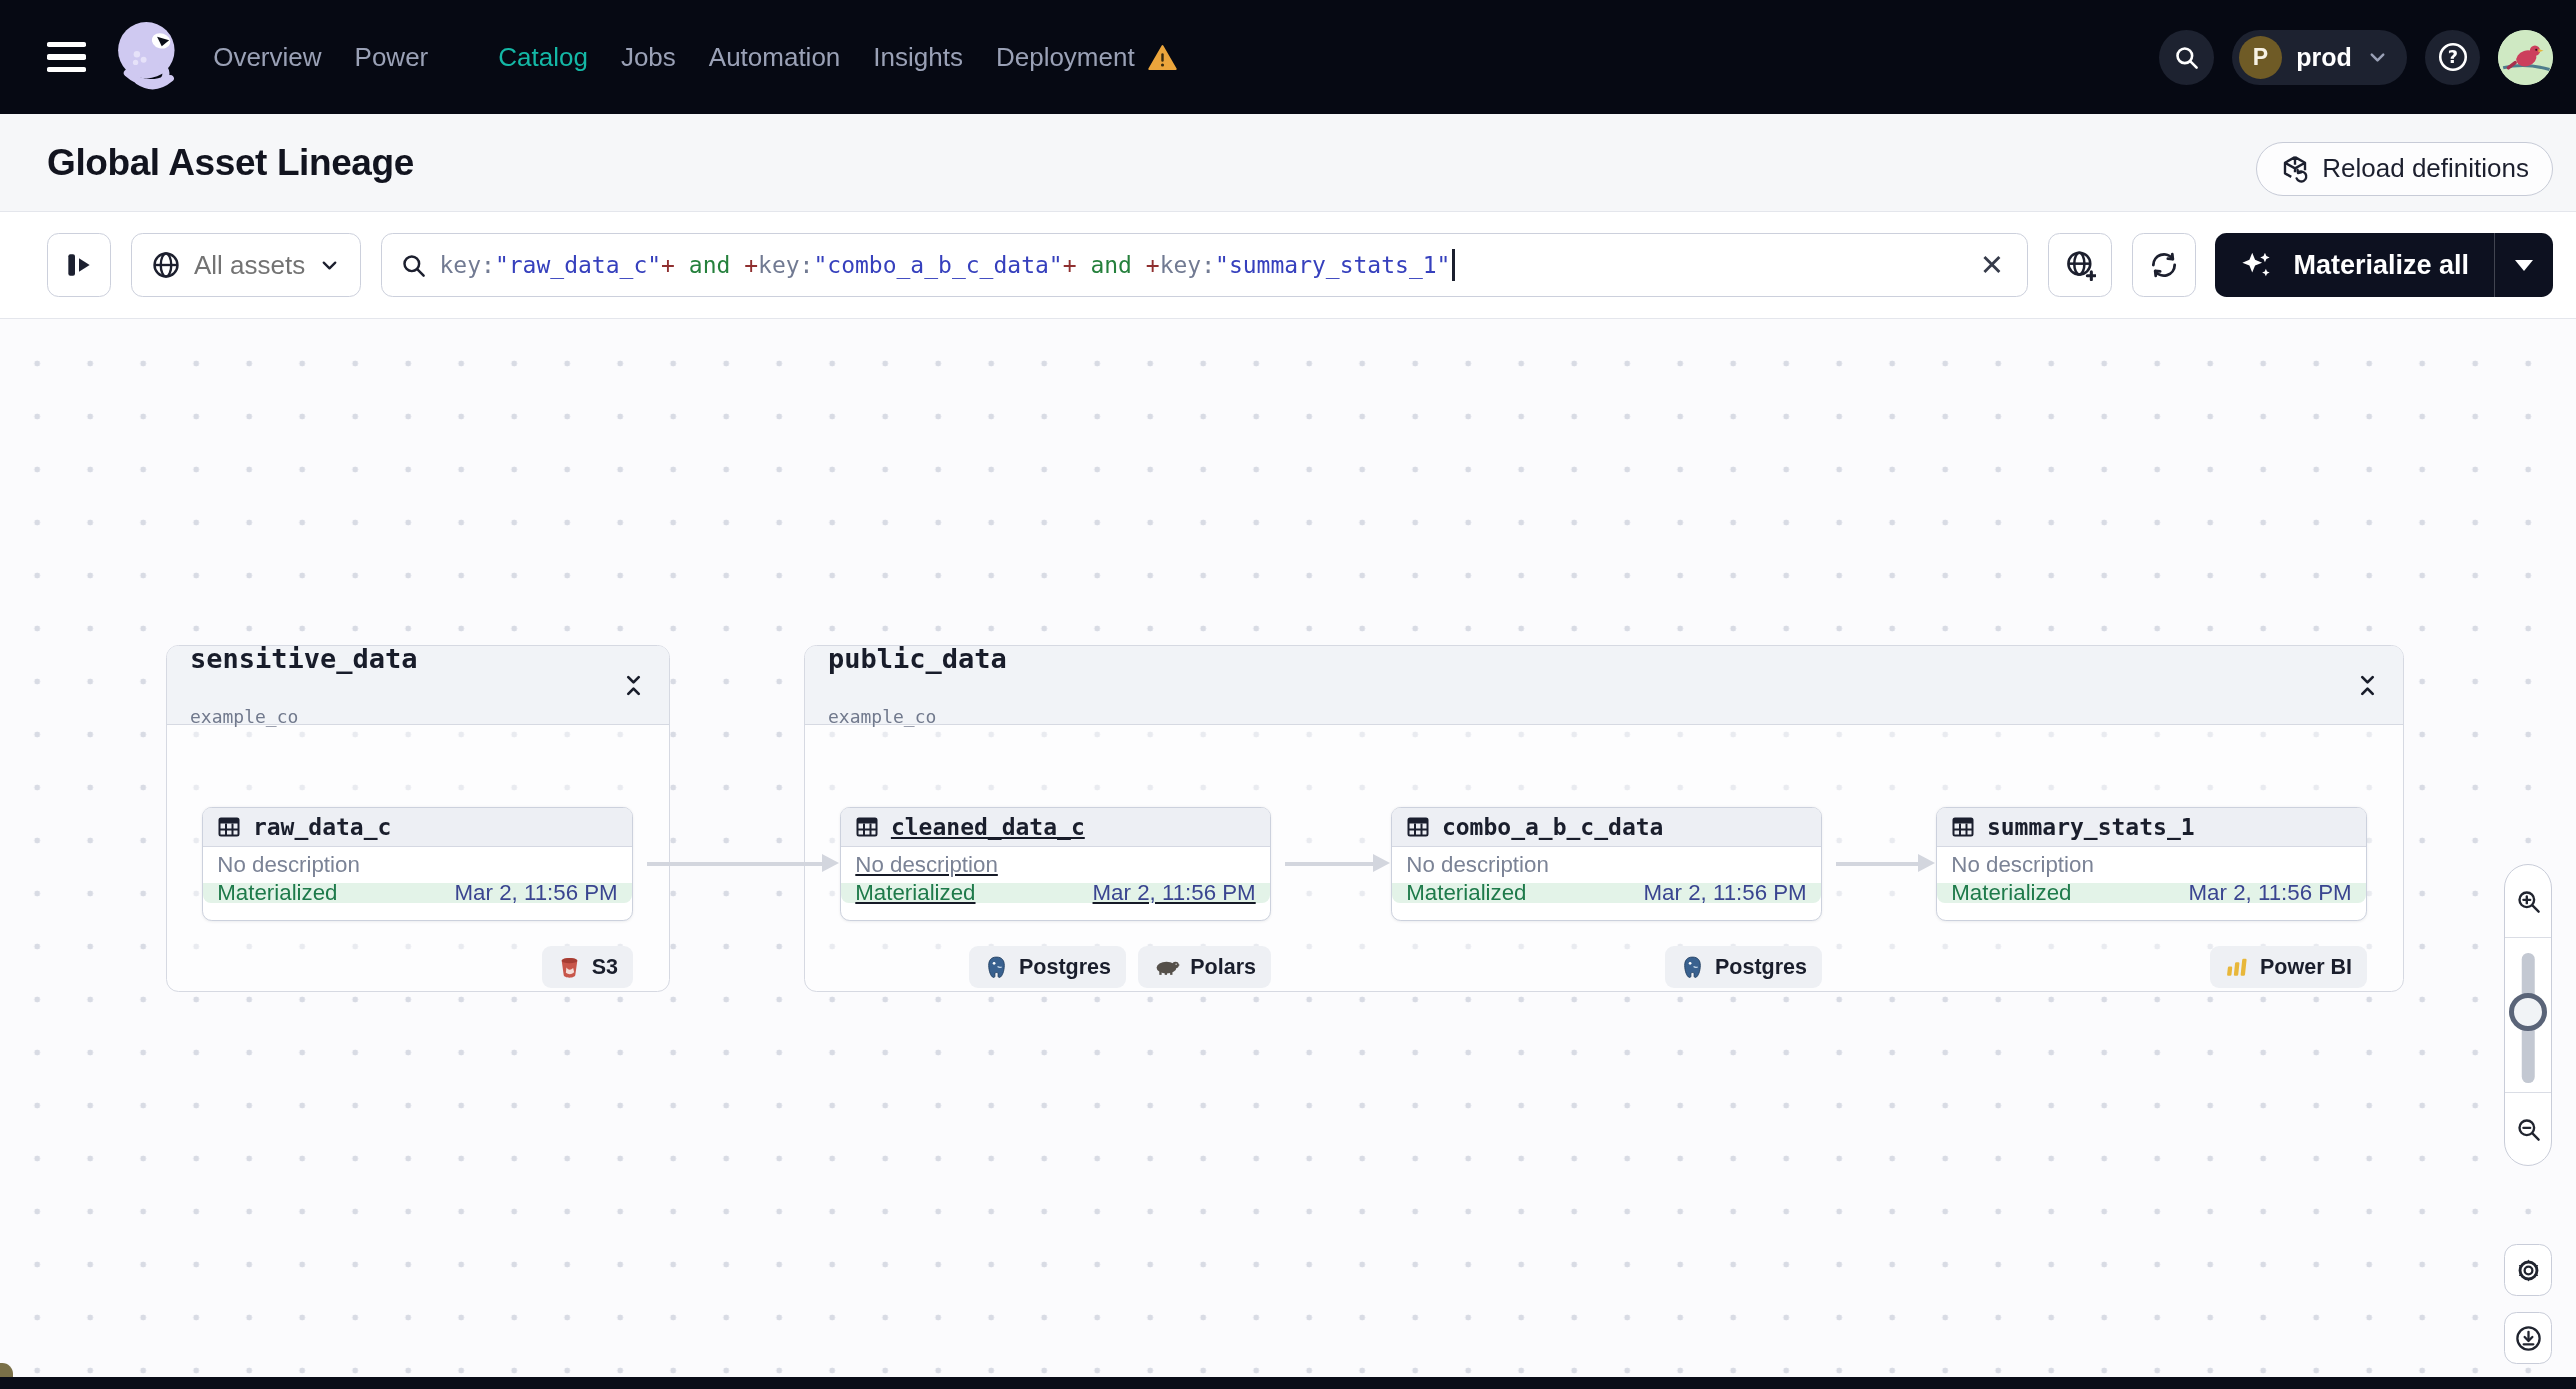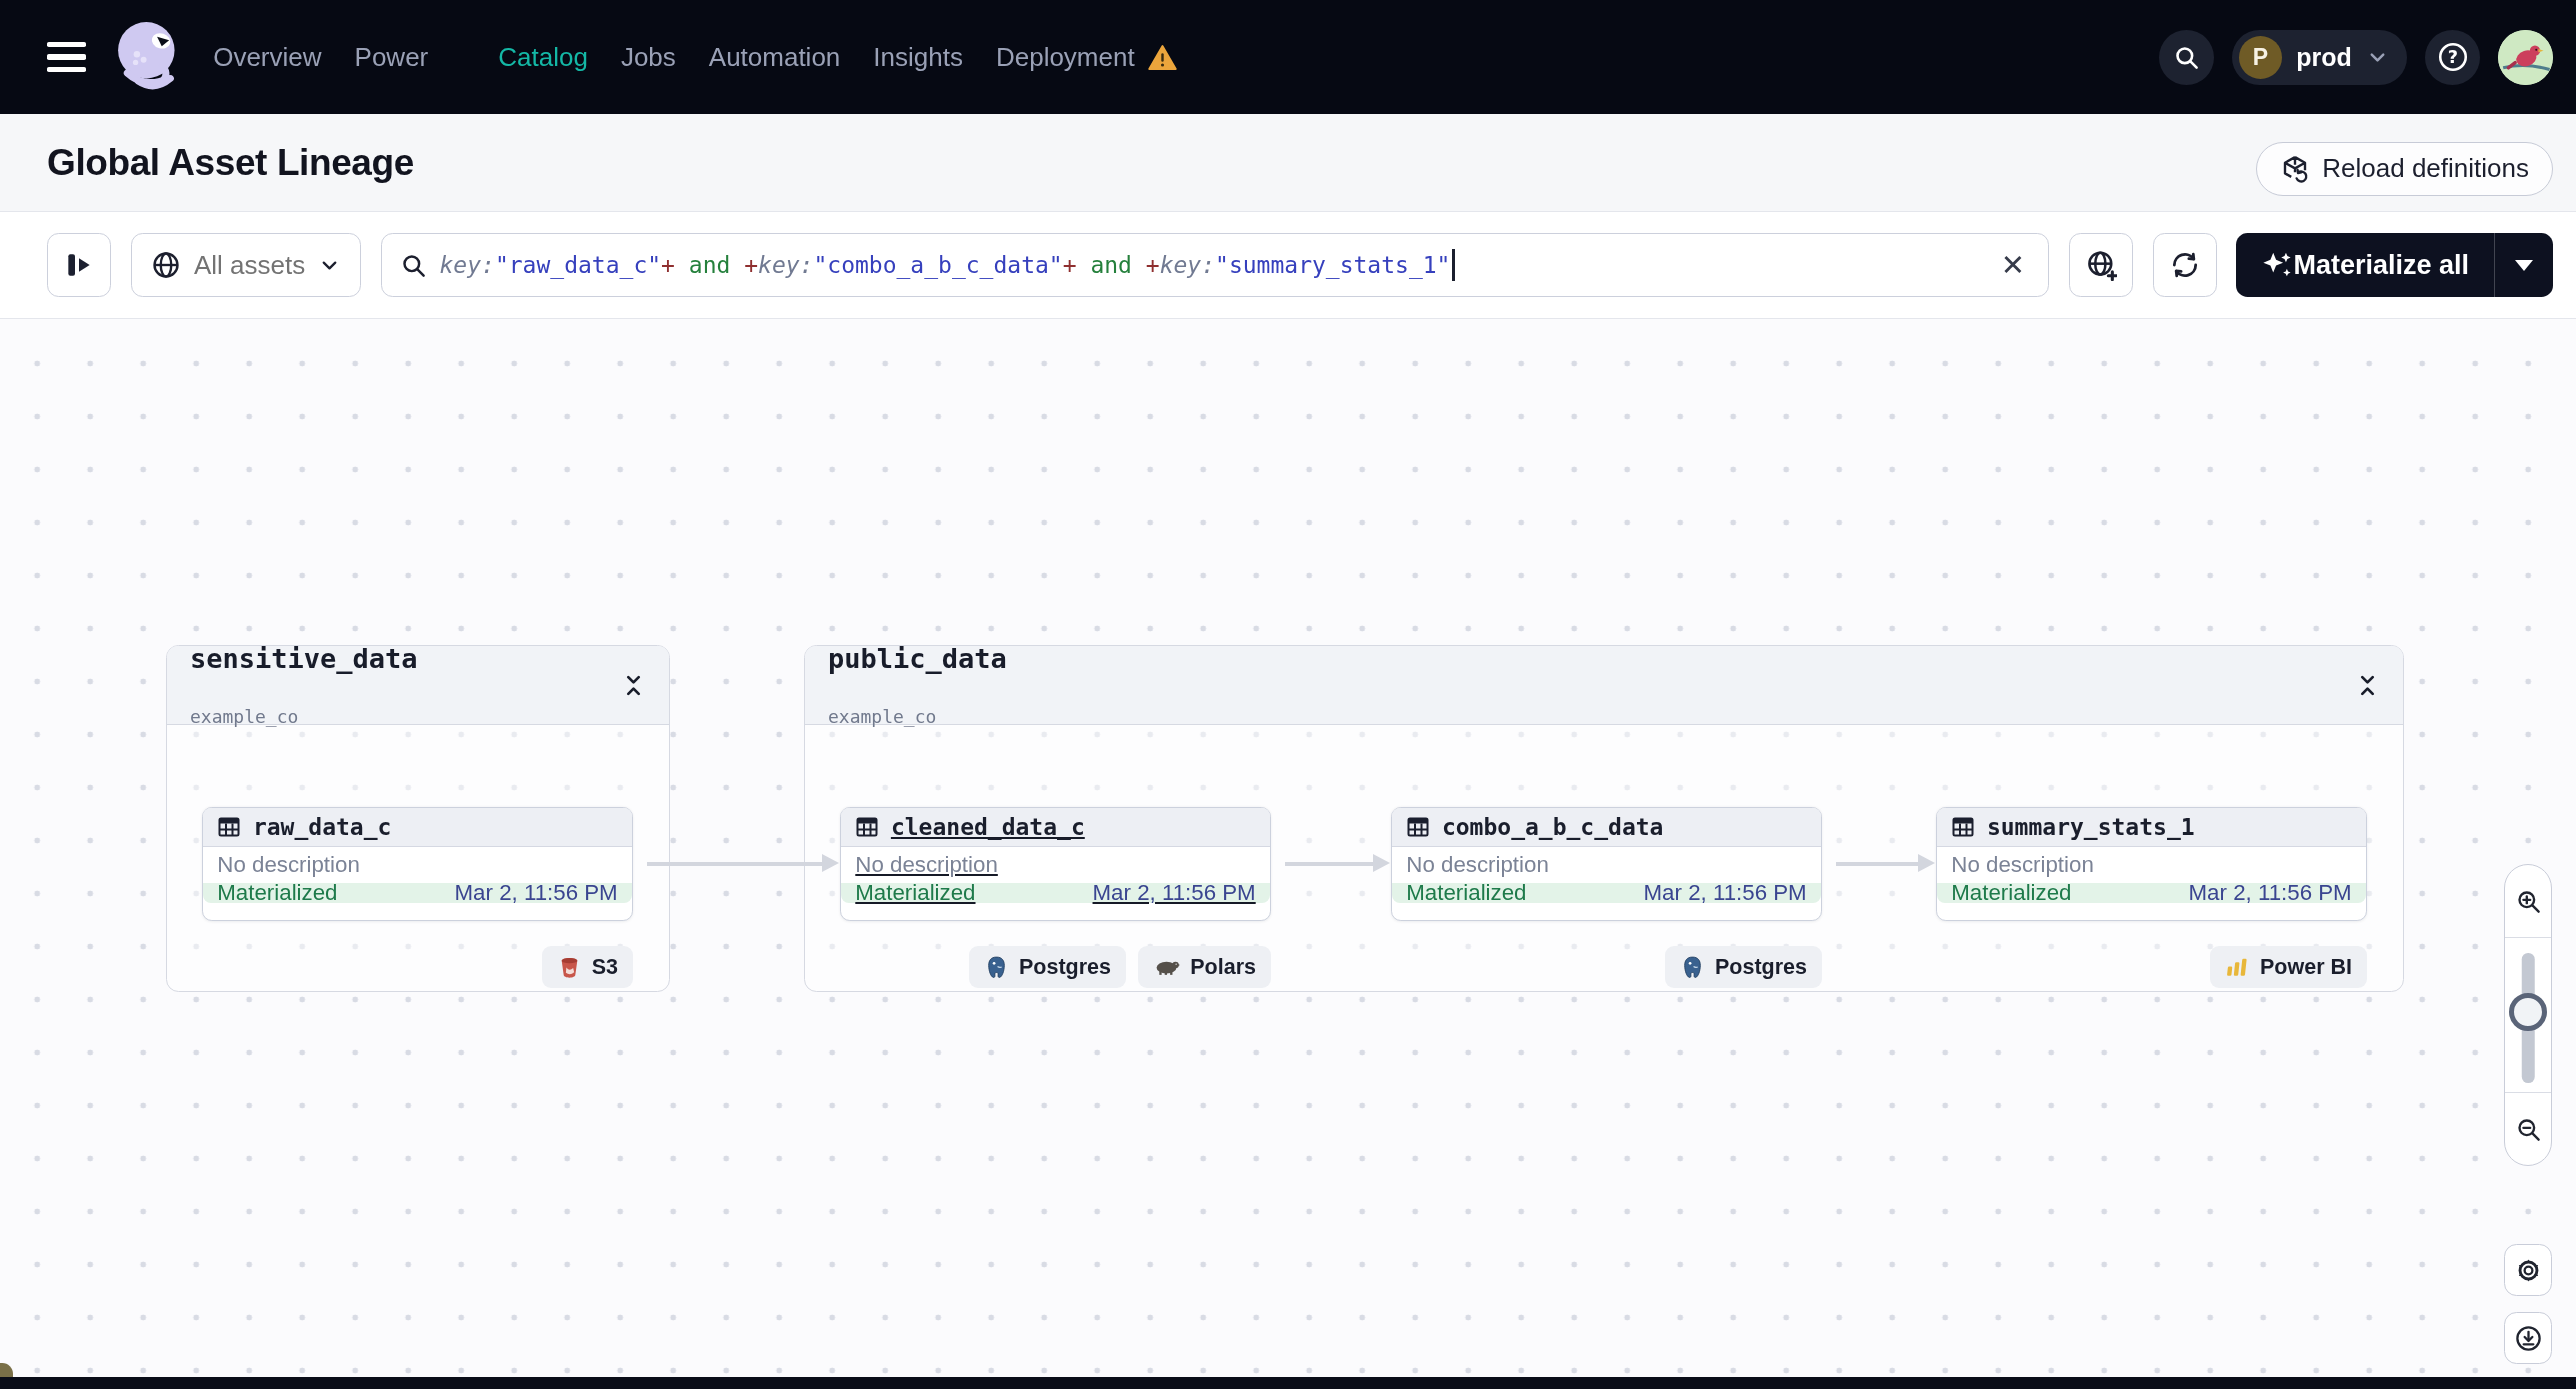--- a/index.html
+++ b/index.html
@@ -28,28 +28,28 @@
   .page-title { font-size:37px; font-weight:650; color:#12141f; letter-spacing:-0.4px; }
   .reload-btn { margin-left:auto; height:54px; border-radius:27px; border:1.8px solid #c7cbd7; background:#fdfdfe; display:flex; align-items:center; gap:12.5px; padding:0 23px; font-size:26px; color:#1c1f2e; cursor:pointer;margin-top:12px; }
 
   
   .toolbar { height:107px; background:#ffffff; border-bottom:1.8px solid #e4e6ec; display:flex; align-items:center; gap:19.7px; padding:0 23px 0 47px; }
   .tool-btn { height:64px; min-width:64px; border-radius:11.6px; border:1.8px solid #ccd0dc; background:#fff; display:flex; align-items:center; justify-content:center; gap:12.5px; cursor:pointer; font-size:26px; color:#737373; }
   .scope-btn { padding:0 19.7px; font-weight:500; }
   .search-box { flex:1; height:64px; border-radius:11.6px; border:1.8px solid #ccd0dc; background:#fff; display:flex; align-items:center; padding:0 16px 0 18px; cursor:text; }
   .search-query { display:flex; align-items:center; margin-left:12.5px; font-size:23px; white-space:pre; }
   .tok { white-space:pre; }
-  .tok-field { color:#717a92;font-style:italic; }
+  .tok-field { color:#717a92; }
   .tok-value { color:var(--query-value,#3640bd); }
   .tok-op { color:var(--query-op,#8f2f2f); }
   .tok-keyword { color:var(--query-keyword,#25803c); }
   .cursor { width:2.7px; height:32px; background:#1b1f2e; margin-left:1.8px; }
   .clear-x { margin-left:auto; width:39px; height:39px; display:flex; align-items:center; justify-content:center; font-size:29px; color:#363b4a; cursor:pointer; }
   .materialize-wrap { height:64px; border-radius:11.6px; background:var(--accent-dark,#0d1120); display:flex; align-items:stretch; overflow:hidden; }
-  .materialize-main { display:flex; align-items:center; gap:0; padding:0 25px; color:#fff; font-size:27px; font-weight:600; cursor:pointer; }
+  .materialize-main { display:flex; align-items:center; gap:21px; padding:0 25px; color:#fff; font-size:27px; font-weight:600; cursor:pointer; }
   .materialize-caret { width:59px; display:flex; align-items:center; justify-content:center; border-left:1.8px solid rgba(255,255,255,0.22); cursor:pointer; }
   .caret-down { width:0; height:0; border-left:9.8px solid transparent; border-right:9.8px solid transparent; border-top:11.6px solid #fff; }
 
   
   .graph { position:relative; height:1070px; background:#fbfbfd;
            background-image:radial-gradient(circle, #d8dbe4 2.7px, transparent 3.2px);
            background-size:53px 53px; background-position:10.7px 18px; }
 
   .group-box { position:absolute; top:326px; height:347px; border:1.8px solid #d6d9e2; border-radius:12.5px; background:rgba(255,255,255,0.45); }
   .group-header { height:79px; background:#f1f3f7; border-bottom:1.8px solid #d6d9e2; border-radius:10.7px 10.7px 0 0; display:flex; align-items:center; padding:0 23px; }

